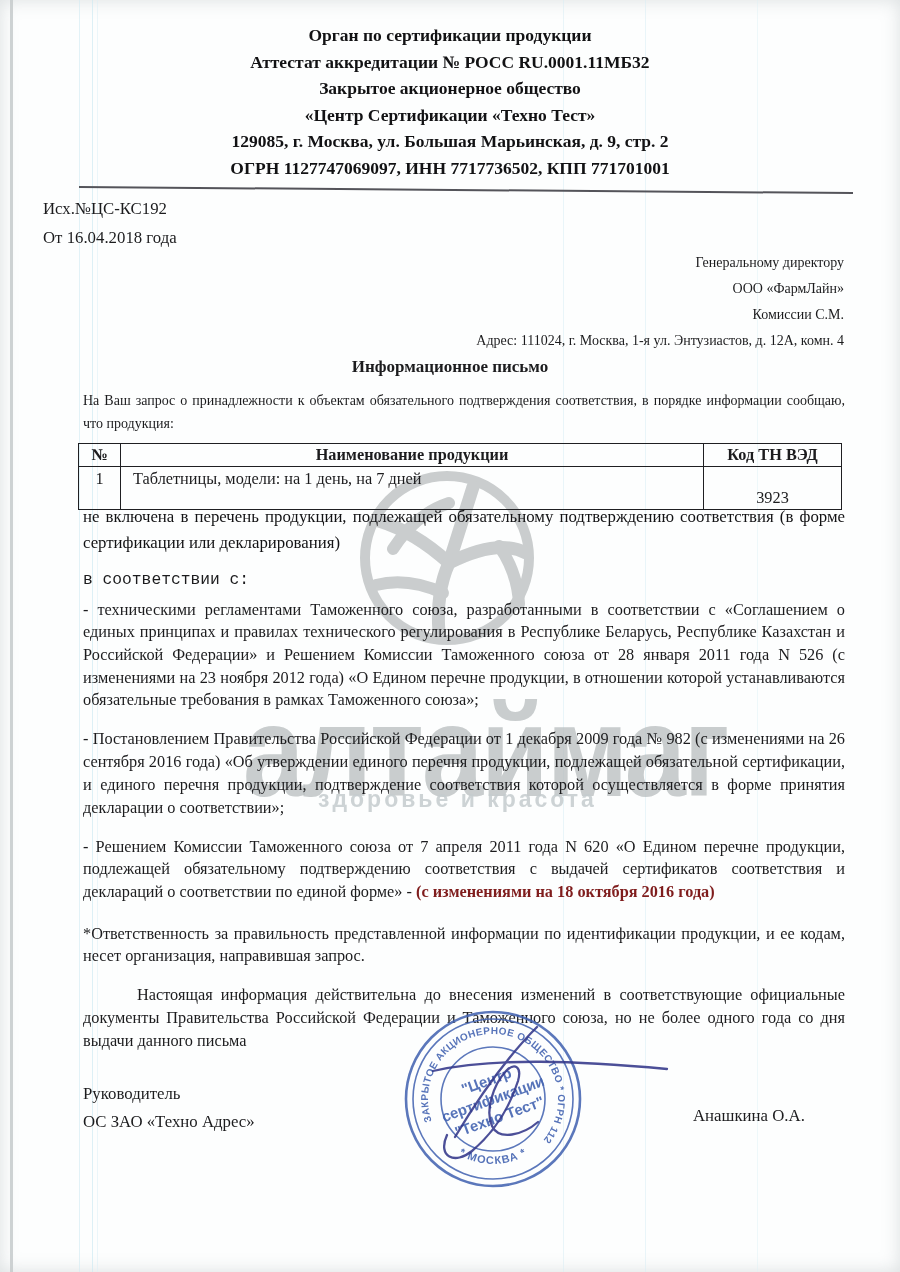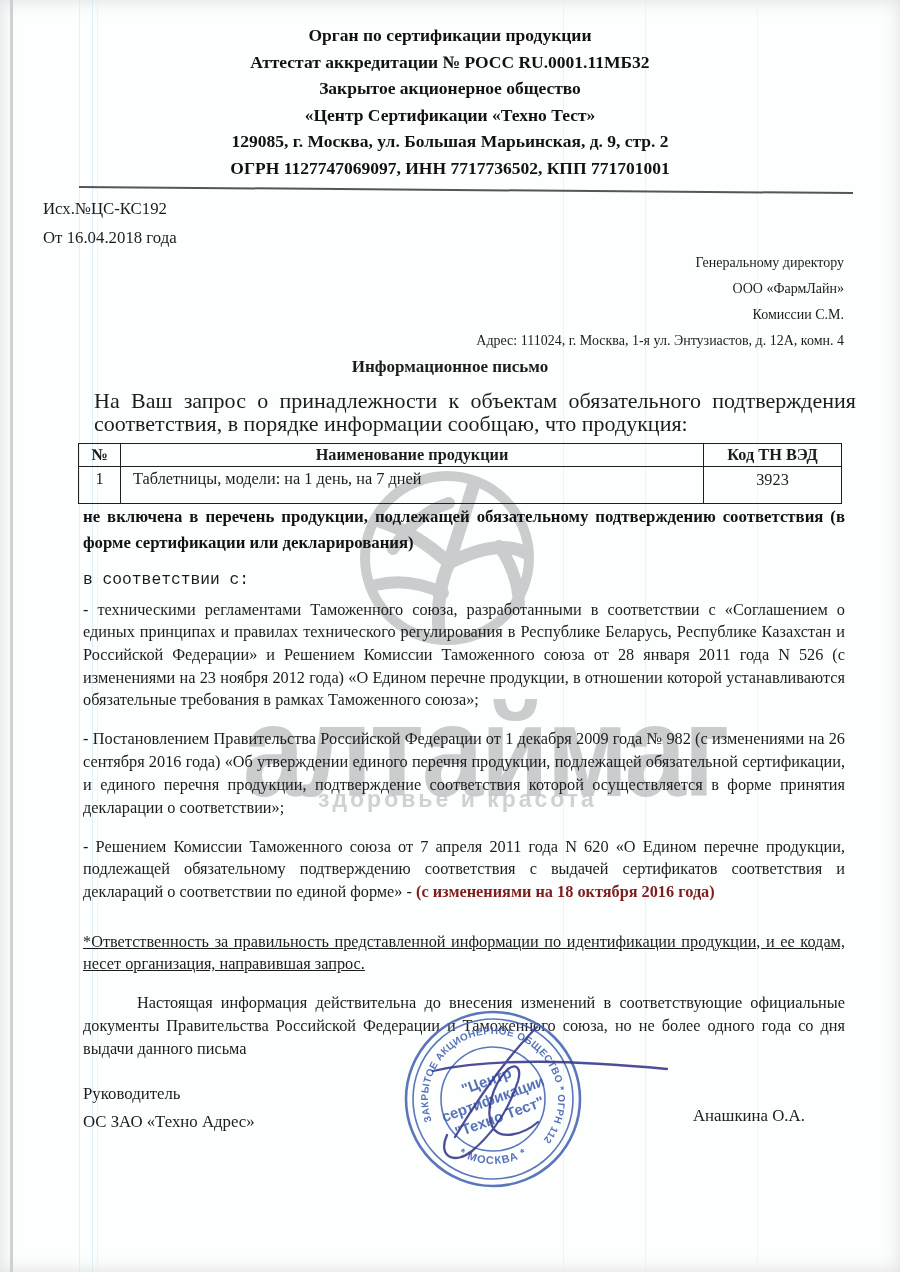--- a/index.html
+++ b/index.html
@@ -50,40 +50,40 @@
   .divider{
     position:absolute;left:79px;top:186px;width:774px;height:2px;
     background:#54545a;transform:rotate(0.45deg);transform-origin:left center;
   }
 
   .ref{position:absolute;left:43px;top:194px;font-size:16.8px;line-height:29px;}
   .recipient{position:absolute;right:56px;top:250px;text-align:right;font-size:14px;line-height:26px;}
 
   .letter-title{position:absolute;top:357px;left:0;width:100%;text-align:center;font-weight:bold;font-size:17px;}
 
-  .intro{position:absolute;left:94px;top:390px;width:762px;font-size:22px;line-height:22.8px;text-align:justify;}
+  .intro{position:absolute;left:83px;top:390px;width:762px;font-size:14px;line-height:22.8px;text-align:justify;}
 
   table.products{
     position:absolute;left:78px;top:443px;width:763px;
     border-collapse:collapse;table-layout:fixed;font-size:16.3px;
   }
   table.products th, table.products td{border:1.6px solid #1f1f22;}
   table.products th{font-weight:bold;padding:0 2px;height:22px;text-align:center;}
   table.products td{vertical-align:top;}
   td.c-num{text-align:center;padding-top:2px;height:33px;}
   td.c-name{padding:2px 4px 12px 12px;}
-  td.c-code{text-align:center;padding-top:3px;}
+  td.c-code{text-align:center;padding-top:21px;}
 
   .body-flow{position:absolute;left:83px;top:504px;width:762px;font-size:16.3px;}
-  .conclusion{font-weight:bold;font-size:16.8px;line-height:26px;text-align:justify;color:#121214;}
+  .conclusion{font-weight:normal;font-size:16.8px;line-height:26px;text-align:justify;color:#121214;}
   .accordance{margin-top:13px;line-height:22.6px;font-family:Liberation Mono, monospace;}
   .reg{margin-top:0;line-height:22.7px;text-align:justify;}
   .reg.first{margin-top:7px;}
   .reg b{font-weight:bold;color:#7f1d1d;}
-  .note{margin-top:27px;line-height:22.7px;text-align:justify;text-decoration:underline;}
+  .note{margin-top:19px;line-height:22.7px;text-align:justify;}
   .validity{margin-top:15px;line-height:22.7px;text-align:justify;text-indent:54px;}
 
   .sig-left{position:absolute;left:83px;top:1080px;font-size:16.8px;line-height:28px;}
   .sig-name{position:absolute;left:693px;top:1106px;font-size:16.8px;}
 
   .stamp-wrap{position:absolute;left:375px;top:985px;width:330px;height:235px;}
 </style>
 </head>
 <body>
 

